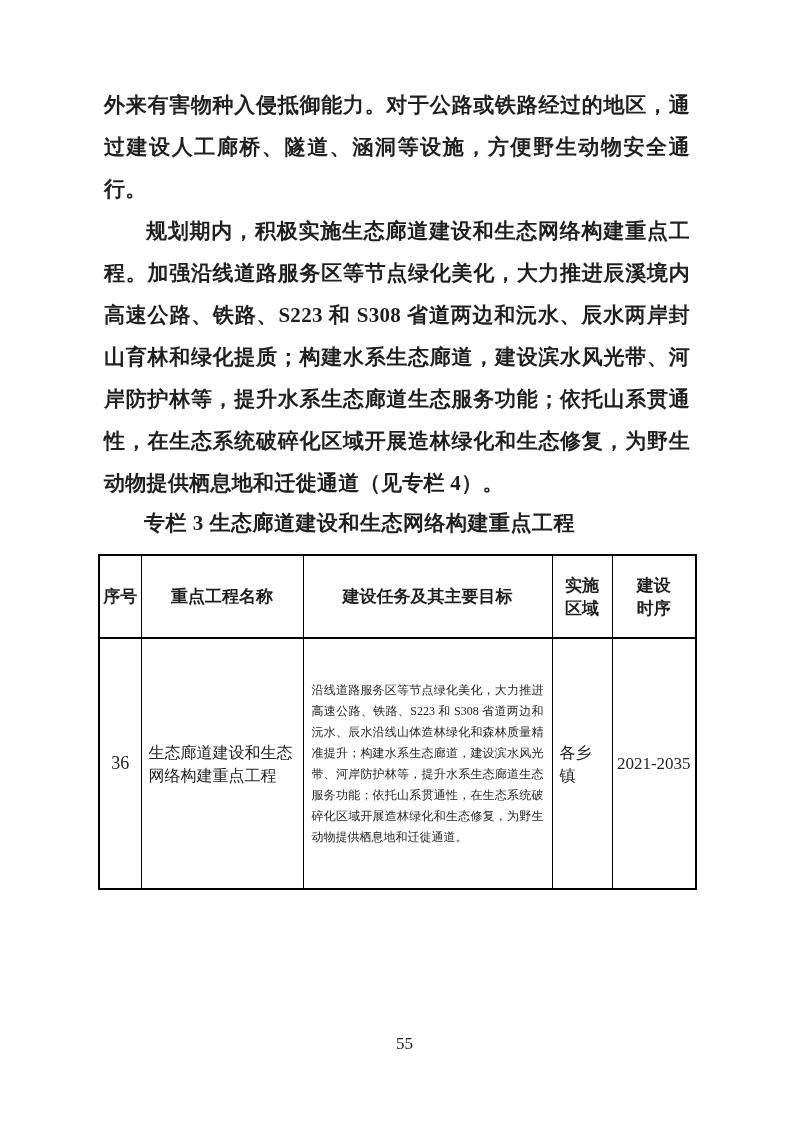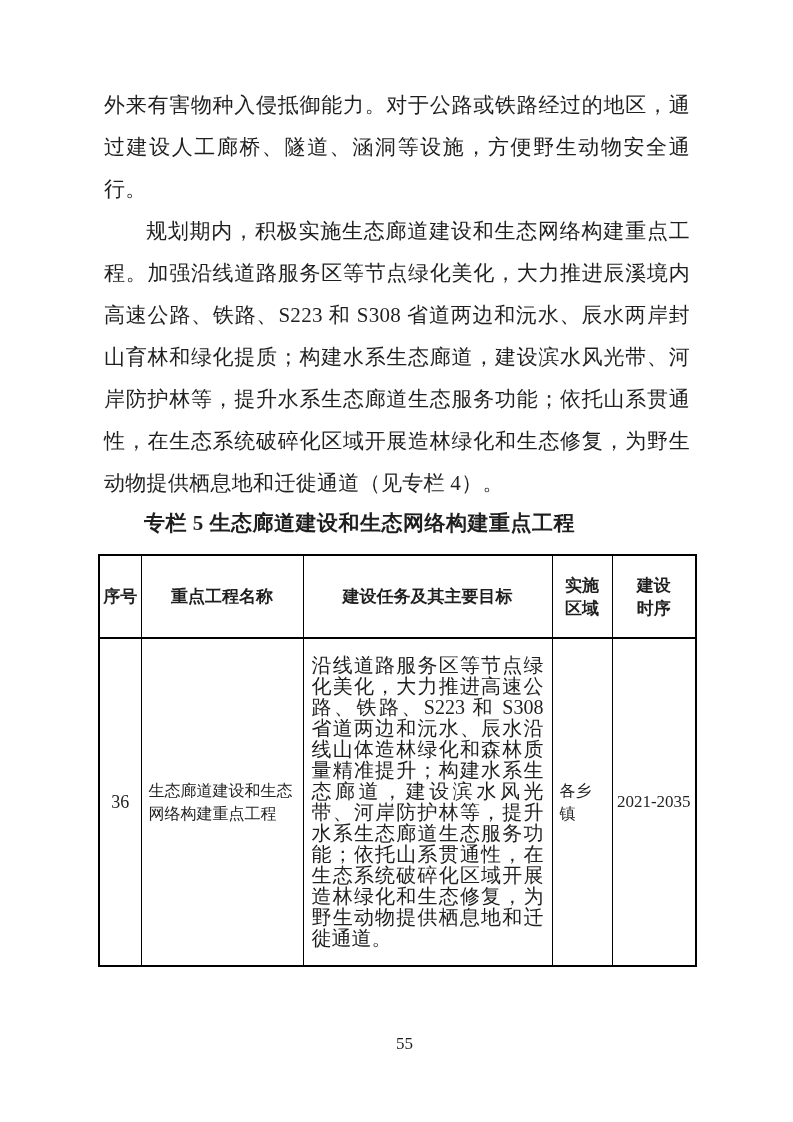--- a/index.html
+++ b/index.html
@@ -21,20 +21,21 @@
     width: 597px;
   }
   .body-text {
     margin: 0;
     padding: 0 5px 0 6px;
     font-size: 21px;
     line-height: 42px;
     text-align: justify;
     text-justify: inter-character;
     letter-spacing: 0.3px;
+    font-weight: bold;
   }
   .body-text.indent { text-indent: 2em; }
   .table-title {
     margin: 4px 0 0 46px;
     font-size: 21px;
     line-height: 30px;
     font-weight: bold;
     letter-spacing: 0.5px;
   }
   table.box-table {
@@ -56,21 +57,21 @@
     line-height: 23px;
     font-weight: bold;
     text-align: center;
     border-bottom-width: 2px !important;
   }
   th.h-region { padding: 0 10px; }
   th.h-schedule { padding: 10px 23px; }
   tbody tr { height: 251px; }
   td.c-index { text-align: center; font-size: 18px; }
   td.c-name { padding: 0 7px; font-size: 16px; line-height: 23px; text-align: left; }
-  td.c-tasks { padding: 16px 8px; font-size: 20px; line-height: 21px; text-align: justify; text-justify: inter-character; }
+  td.c-tasks { padding: 16px 8px; font-size: 12px; line-height: 21px; text-align: justify; text-justify: inter-character; }
   td.c-region { padding: 4px 7px; font-size: 16px; line-height: 23px; text-align: left; }
   td.c-schedule { text-align: center; font-size: 17px; margin-left: 21px; }
   .page-number {
     position: absolute;
     top: 1032px;
     left: 8px;
     width: 100%;
     text-align: center;
     font-size: 17px;
     line-height: 24px;
@@ -79,21 +80,21 @@
 </head>
 <body>
 
 <div class="page">
   <div class="content">
 
     <p class="body-text">外来有害物种入侵抵御能力。对于公路或铁路经过的地区，通过建设人工廊桥、隧道、涵洞等设施，方便野生动物安全通行。</p>
 
     <p class="body-text indent">规划期内，积极实施生态廊道建设和生态网络构建重点工程。加强沿线道路服务区等节点绿化美化，大力推进辰溪境内高速公路、铁路、S223 和 S308 省道两边和沅水、辰水两岸封山育林和绿化提质；构建水系生态廊道，建设滨水风光带、河岸防护林等，提升水系生态廊道生态服务功能；依托山系贯通性，在生态系统破碎化区域开展造林绿化和生态修复，为野生动物提供栖息地和迁徙通道（见专栏 4）。</p>
 
-    <h3 class="table-title">专栏 5 生态廊道建设和生态网络构建重点工程</h3>
+    <h3 class="table-title">专栏 3 生态廊道建设和生态网络构建重点工程</h3>
 
     <table class="box-table">
       <colgroup>
         <col style="width:42px">
         <col style="width:162px">
         <col style="width:249px">
         <col style="width:60px">
         <col style="width:84px">
       </colgroup>
       <thead>

